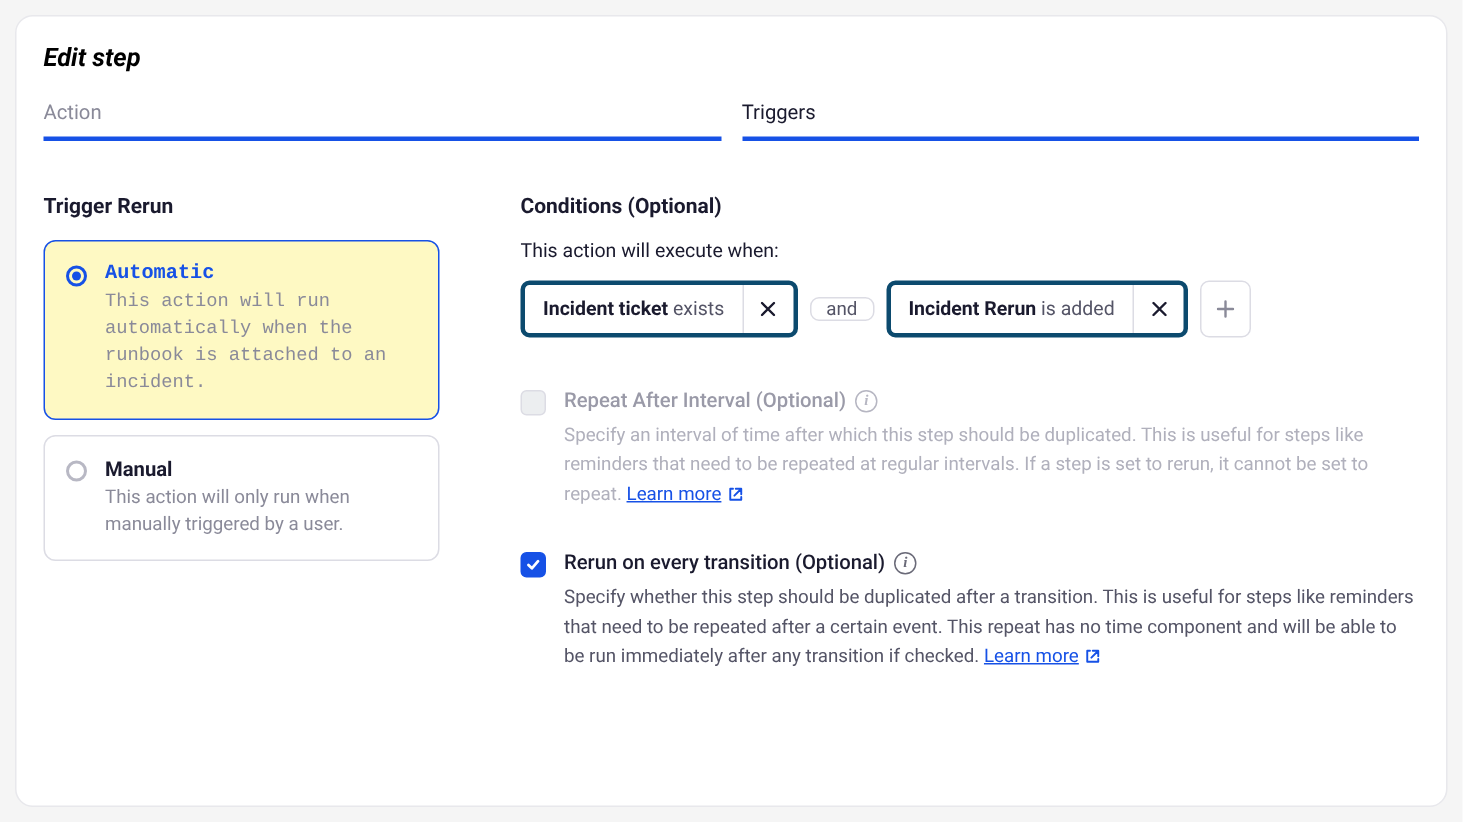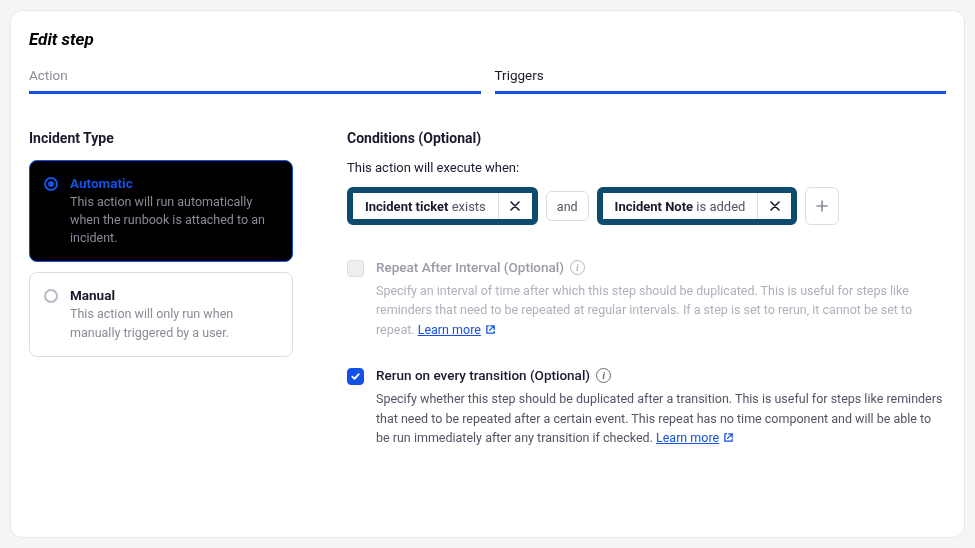--- a/index.html
+++ b/index.html
@@ -55,21 +55,22 @@
     border: 1px solid #dcdce4;
     border-radius: 8px;
     padding: 14px 14px 14px 14px;
     display: flex;
     gap: 12px;
     margin-bottom: 10px;
     cursor: pointer;
   }
   .radio-card.selected {
     border-color: #1651e6;
-    background: #000000;
+    background: #fef9c3;
+    font-family: Liberation Mono, monospace;
   }
   .radio-outer {
     width: 14px;
     height: 14px;
     border-radius: 50%;
     border: 2px solid #b8b8c4;
     margin-top: 2px;
     flex-shrink: 0;
     display: flex;
     align-items: center;
@@ -101,21 +102,21 @@
     color: #1a1a2e;
     margin-bottom: 12px;
   }
   .chip-row {
     display: flex;
     gap: 8px;
     align-items: center;
     margin-bottom: 34px;
   }
   .chip {
-    border: 6px solid #0c4a6e;
+    border: 3px solid #0c4a6e;
     border-radius: 6px;
     height: 38px;
     display: flex;
     align-items: center;
     font-size: 13px;
   }
   .chip-body { padding: 0 12px; }
   .chip-bold { font-weight: 700; color: #1a1a2e; }
   .chip-normal { color: #545466; }
   .chip-x {
@@ -124,21 +125,21 @@
     border-left: 1px solid #dcdce4;
     display: flex;
     align-items: center;
     justify-content: center;
     cursor: pointer;
     color: #1a1a2e;
   }
   .conjunction {
     border: 1px solid #dcdce4;
     border-radius: 6px;
-    height: 30px;
+    height: 16px;
     padding: 0 10px;
     display: flex;
     align-items: center;
     font-size: 12.5px;
     color: #545466;
   }
   .add-btn {
     border: 1px solid #dcdce4;
     border-radius: 6px;
     width: 34px;
@@ -226,21 +227,21 @@
 <div class="panel">
   <div class="title">Edit step</div>
 
   <div class="tabs">
     <div class="tab inactive">Action</div>
     <div class="tab">Triggers</div>
   </div>
 
   <div class="content">
     <div class="left">
-      <div class="section-heading">Incident Type</div>
+      <div class="section-heading">Trigger Rerun</div>
 
       <div class="radio-card selected">
         <div class="radio-outer">
           <div class="radio-inner"></div>
         </div>
         <div>
           <div class="radio-label">Automatic</div>
           <div class="radio-desc">This action will run automatically when the runbook is attached to an incident.</div>
         </div>
       </div>
@@ -265,21 +266,21 @@
           </span>
           <span class="chip-x">
             <svg width="10" height="10" viewBox="0 0 10 10">
                 <path d="M1 1 L9 9 M9 1 L1 9" stroke="#1a1a2e" stroke-width="1.6" stroke-linecap="round"></path>
               </svg>
           </span>
         </div>
         <div class="conjunction">and</div>
         <div class="chip">
           <span class="chip-body">
-            <span class="chip-bold">Incident Note</span><span class="chip-normal"> is added</span>
+            <span class="chip-bold">Incident Rerun</span><span class="chip-normal"> is added</span>
           </span>
           <span class="chip-x">
             <svg width="10" height="10" viewBox="0 0 10 10">
                 <path d="M1 1 L9 9 M9 1 L1 9" stroke="#1a1a2e" stroke-width="1.6" stroke-linecap="round"></path>
               </svg>
           </span>
         </div>
         <div class="add-btn">
           <svg width="12" height="12" viewBox="0 0 12 12">
               <path d="M6 1 V11 M1 6 H11" stroke="#8a8a99" stroke-width="1.6" stroke-linecap="round"></path>

